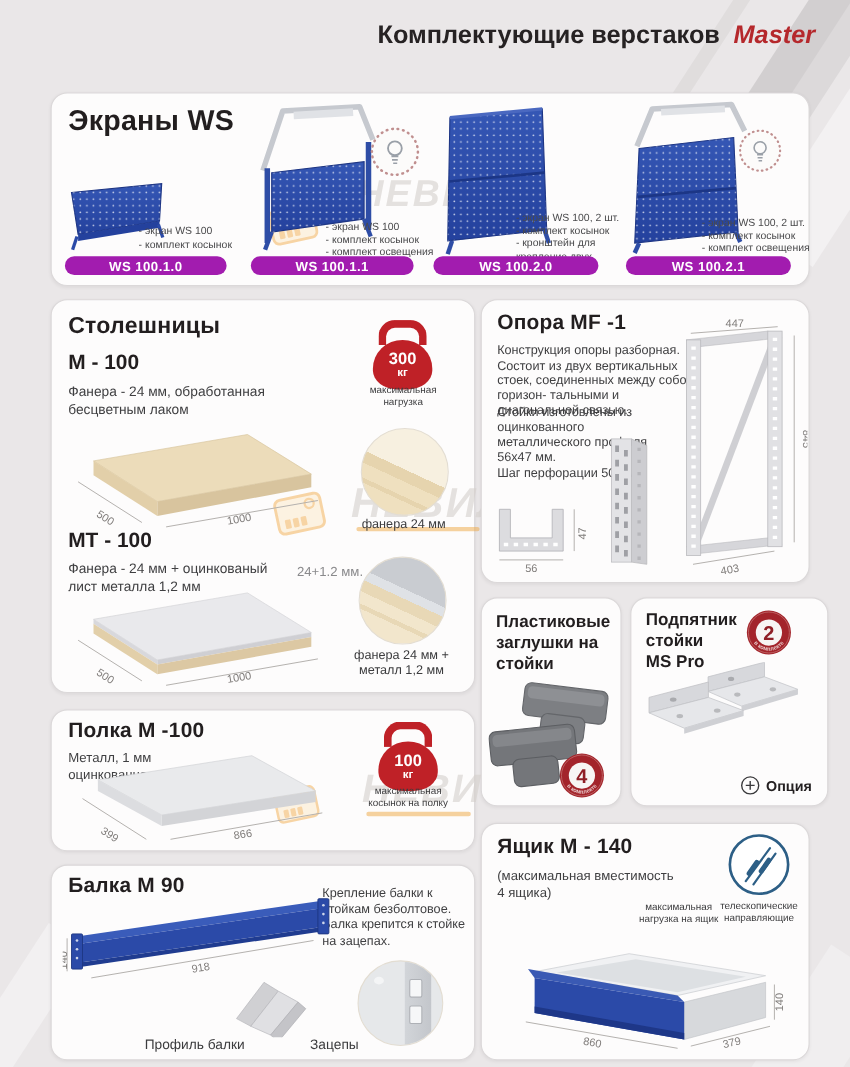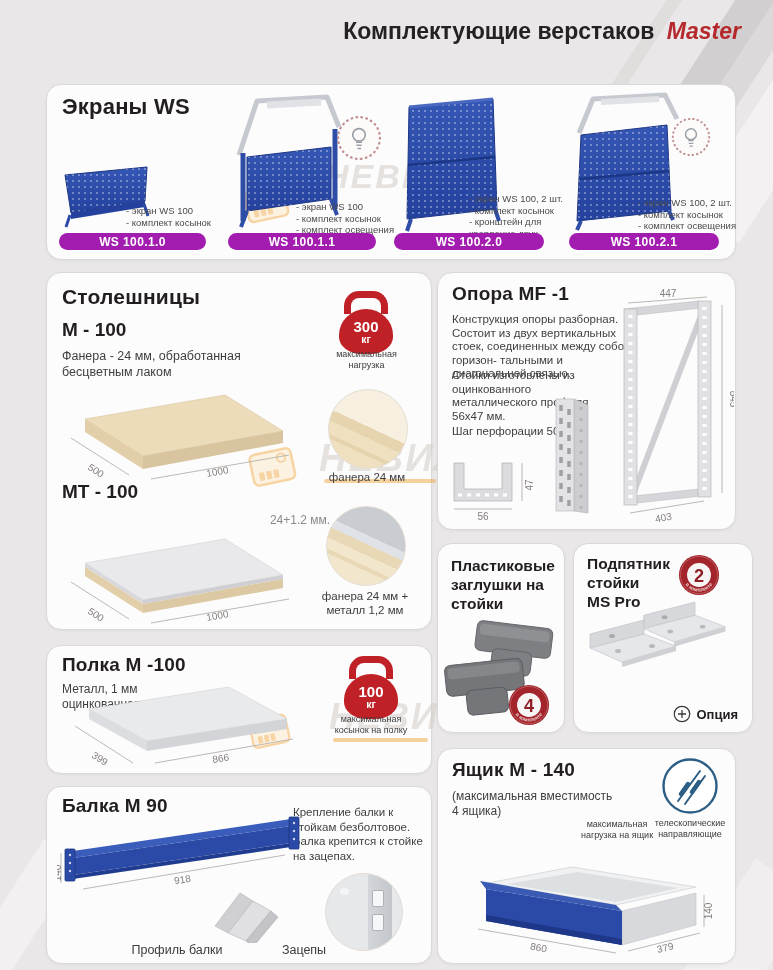--- a/index.html
+++ b/index.html
@@ -65,21 +65,21 @@
         <g fill="#f3b45e">
           <rect x="10" y="24" width="5" height="8" rx="1"></rect>
           <rect x="17" y="24" width="5" height="8" rx="1"></rect>
           <rect x="24" y="24" width="5" height="8" rx="1"></rect>
         </g>
         <circle cx="34" cy="14" r="4" fill="none" stroke="#f3b45e" stroke-width="2"></circle>
       </svg>
   </div>
   <div class="wm-text" style="left:277px;top:72px;font-size:34px;">НЕВИ</div>
 
-  <div class="ptitle" style="left:15px;top:9px;font-size:22px;">Экраны WS</div>
+  <div class="ptitle" style="left:15px;top:9px;font-size:26px;">Экраны WS</div>
 
   <div class="abs" style="left:12px;top:76px;">
     <svg width="95" height="68" viewBox="0 0 95 68">
       <polygon points="6,14 88,6 86,40 12,52" fill="url(#gblue)" stroke="#1d3584" stroke-width="1"></polygon>
       <polygon points="6,14 88,6 86,40 12,52" fill="url(#pdots)"></polygon>
       <polygon points="12,52 86,40 86,46 12,58" fill="#24419d"></polygon>
       <line x1="11" y1="54" x2="7" y2="66" stroke="#2b4aa8" stroke-width="3"></line>
       <line x1="85" y1="43" x2="89" y2="55" stroke="#2b4aa8" stroke-width="3"></line>
     </svg>
   </div>
@@ -195,20 +195,21 @@
       <line x1="12" y1="57" x2="70" y2="94" stroke="#b3b0ad" stroke-width="0.9"></line>
       <text x="28" y="88" font-size="10" fill="#807d7b" transform="rotate(33 28 88)">500</text>
       <line x1="92" y1="98" x2="230" y2="74" stroke="#b3b0ad" stroke-width="0.9"></line>
       <text x="148" y="96" font-size="10" fill="#807d7b" transform="rotate(-10 148 96)">1000</text>
     </svg>
   </div>
   <div class="circle" style="left:281px;top:116px;width:78px;height:78px;background:linear-gradient(205deg,#f7f0e0 48%,#e6d4ae 48% 58%,#efe0bf 58% 70%,#e6d4ae 70% 74%,#efe0bf 74%);"></div>
   <div class="cap" style="left:270px;top:198px;width:100px;font-size:11.5px;">фанера 24 мм</div>
 
   <div class="sub" style="left:15px;top:208px;font-size:19px;">МТ - 100</div>
+  <div class="desc" style="left:15px;top:237px;width:198px;font-size:12.5px;line-height:15.5px;">Фанера - 24 мм + оцинкованый лист металла 1,2 мм</div>
   <div class="dimnote" style="left:222px;top:240px;width:62px;font-size:12px;line-height:14px;">24+1.2 мм.</div>
 
   <div class="abs" style="left:12px;top:262px;">
     <svg width="235" height="92" viewBox="0 0 235 92">
       <polygon points="26,28 166,4 224,40 84,65" fill="#e9e9ec" stroke="#d2d2d6" stroke-width="0.6"></polygon>
       <polygon points="84,65 224,40 224,44 84,69" fill="#cfcfd3"></polygon>
       <polygon points="84,69 224,44 224,53 84,78" fill="#dcc8a3"></polygon>
       <polygon points="26,28 84,65 84,69 26,32" fill="#d8d8dc"></polygon>
       <polygon points="26,32 84,69 84,78 26,41" fill="#e2cfa9"></polygon>
       <line x1="12" y1="47" x2="70" y2="84" stroke="#b3b0ad" stroke-width="0.9"></line>

